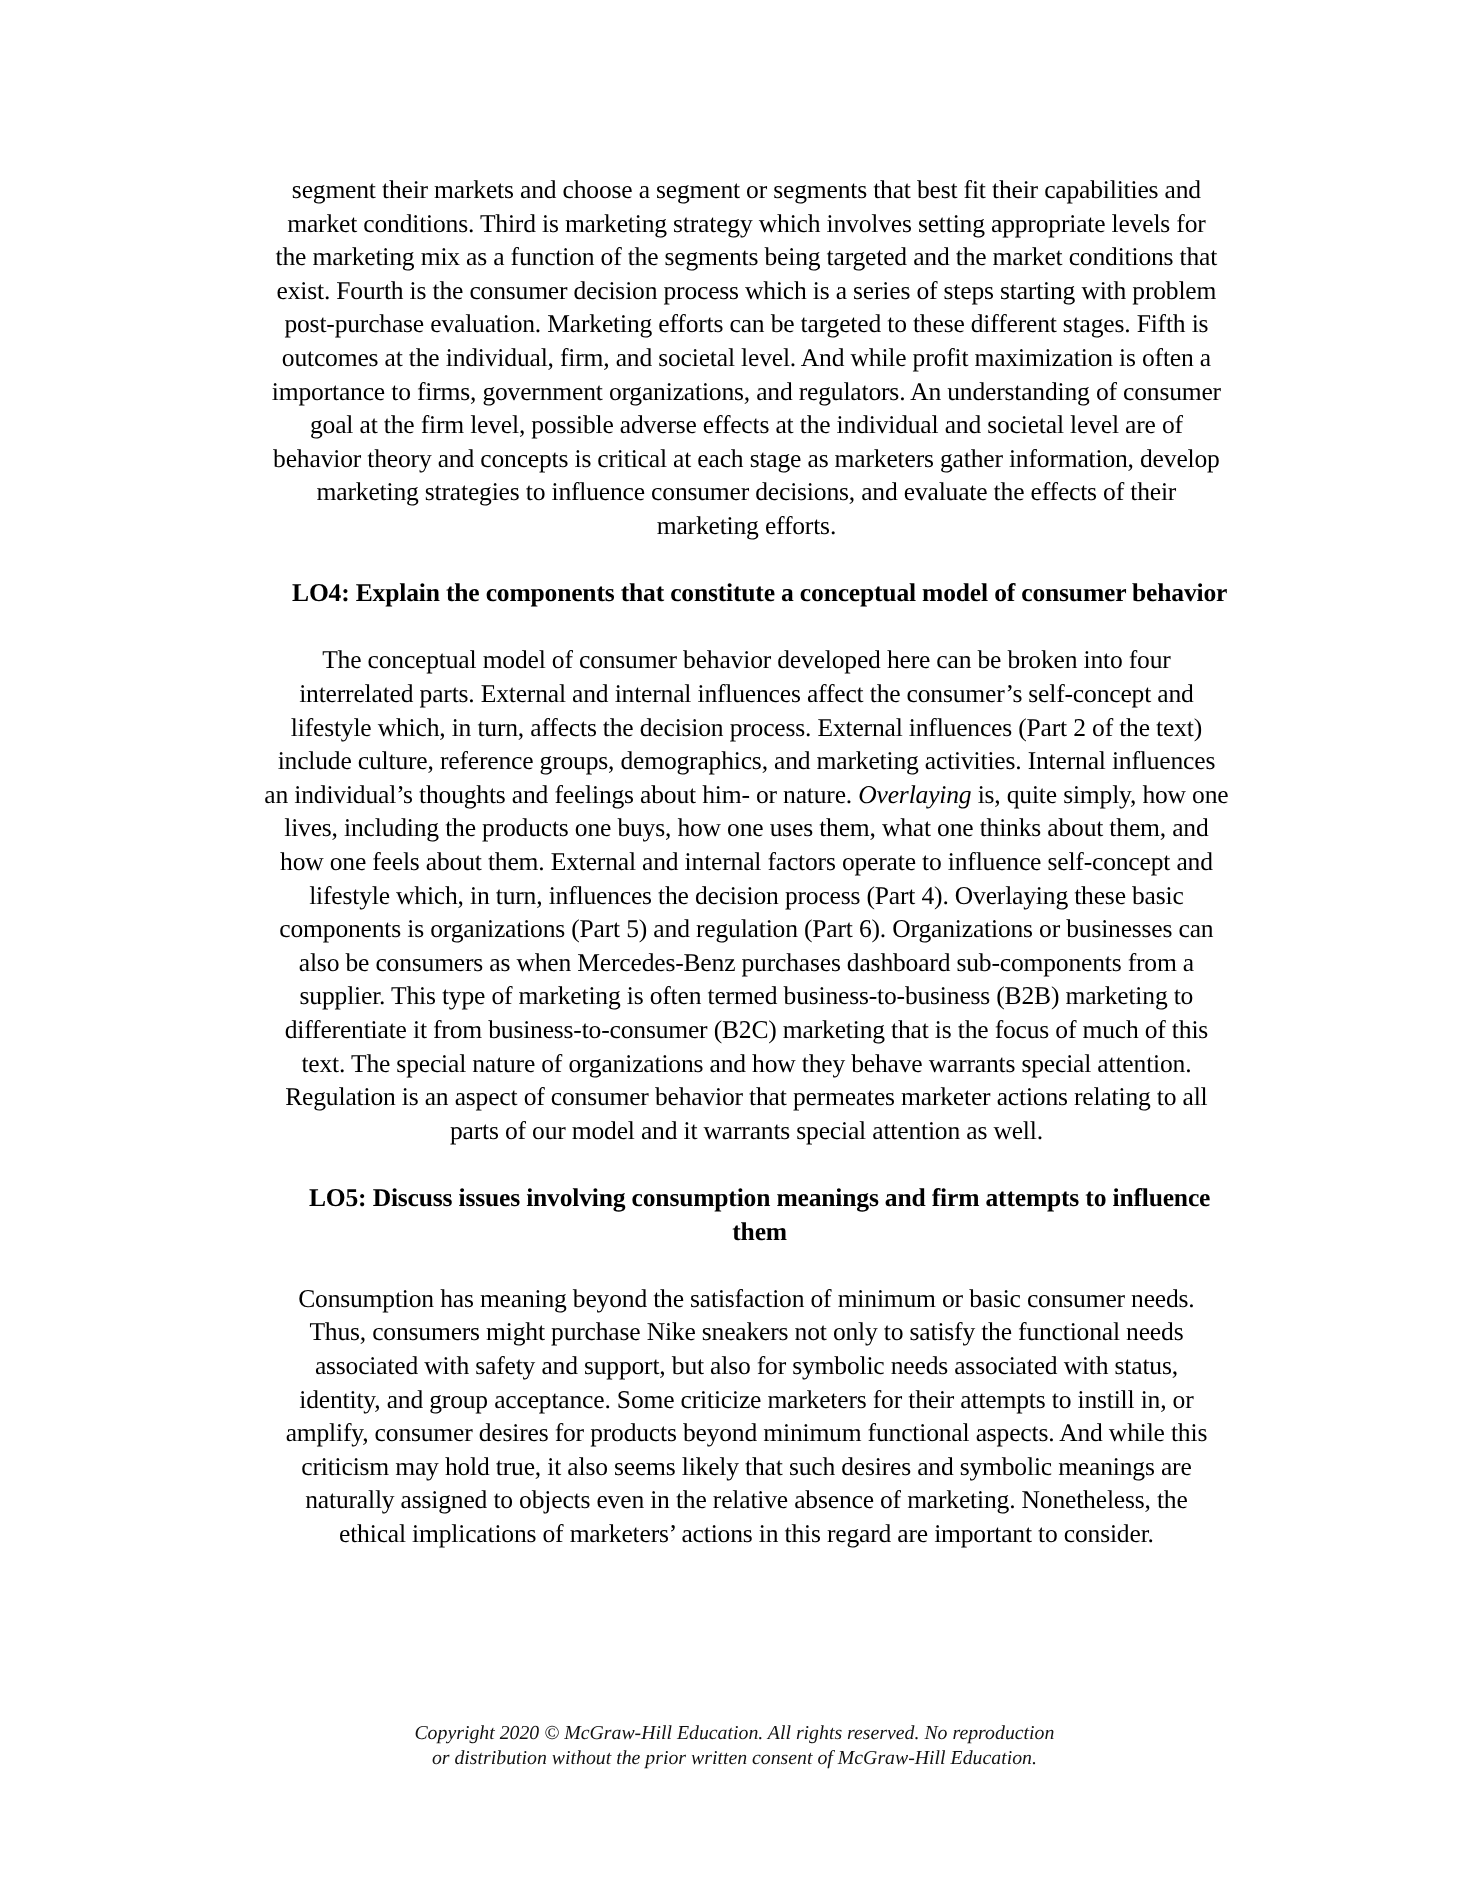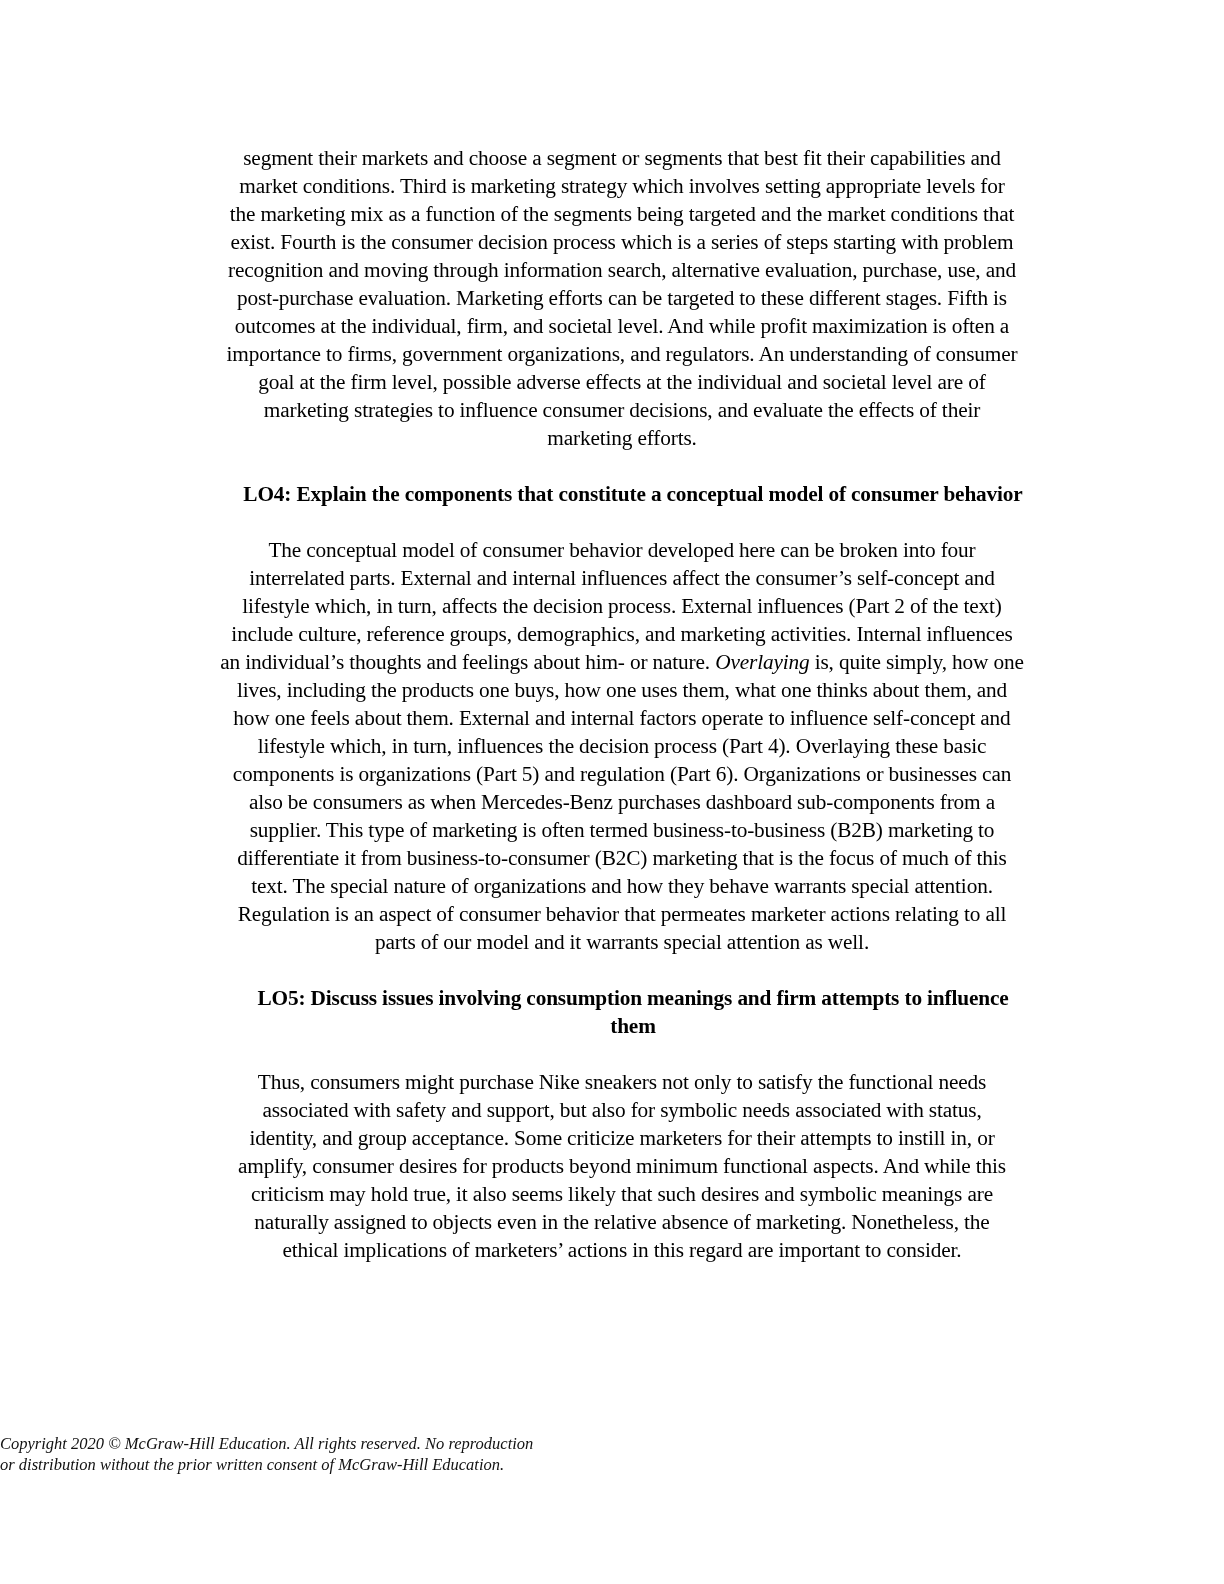--- a/index.html
+++ b/index.html
@@ -34,42 +34,43 @@
       margin-left: 22px;
     }
     .gap {
       height: 28px;
     }
     .footer {
       position: absolute;
       left: 0;
       width: 1224px;
       top: 1433px;
+      text-align: center;
       font-style: italic;
       font-size: 16.5px;
       line-height: 21px;
       color: #111111;
     }
     em { font-style: italic; }
   </style>
 </head>
 <body>
 
 <div class="page">
 
   <div>
     <div class="line">segment their markets and choose a segment or segments that best fit their capabilities and</div>
     <div class="line">market conditions. Third is marketing strategy which involves setting appropriate levels for</div>
     <div class="line">the marketing mix as a function of the segments being targeted and the market conditions that</div>
     <div class="line">exist. Fourth is the consumer decision process which is a series of steps starting with problem</div>
-    <div class="line">recognition and moving through information search, alternative evaluation, purchase, use, and</div>
     <div class="line">post-purchase evaluation. Marketing efforts can be targeted to these different stages. Fifth is</div>
     <div class="line">outcomes at the individual, firm, and societal level. And while profit maximization is often a</div>
     <div class="line">importance to firms, government organizations, and regulators. An understanding of consumer</div>
     <div class="line">goal at the firm level, possible adverse effects at the individual and societal level are of</div>
+    <div class="line">behavior theory and concepts is critical at each stage as marketers gather information, develop</div>
     <div class="line">marketing strategies to influence consumer decisions, and evaluate the effects of their</div>
     <div class="line">marketing efforts.</div>
   </div>
 
   <div class="gap"></div>
 
   <div class="line heading">LO4: Explain the components that constitute a conceptual model of consumer behavior</div>
 
   <div class="gap"></div>
 
@@ -94,20 +95,21 @@
   <div class="gap"></div>
 
   <div>
     <div class="line heading">LO5: Discuss issues involving consumption meanings and firm attempts to influence</div>
     <div class="line heading">them</div>
   </div>
 
   <div class="gap"></div>
 
   <div>
+    <div class="line">Consumption has meaning beyond the satisfaction of minimum or basic consumer needs.</div>
     <div class="line">Thus, consumers might purchase Nike sneakers not only to satisfy the functional needs</div>
     <div class="line">associated with safety and support, but also for symbolic needs associated with status,</div>
     <div class="line">identity, and group acceptance. Some criticize marketers for their attempts to instill in, or</div>
     <div class="line">amplify, consumer desires for products beyond minimum functional aspects. And while this</div>
     <div class="line">criticism may hold true, it also seems likely that such desires and symbolic meanings are</div>
     <div class="line">naturally assigned to objects even in the relative absence of marketing. Nonetheless, the</div>
     <div class="line">ethical implications of marketers’ actions in this regard are important to consider.</div>
   </div>
 </div>
 

